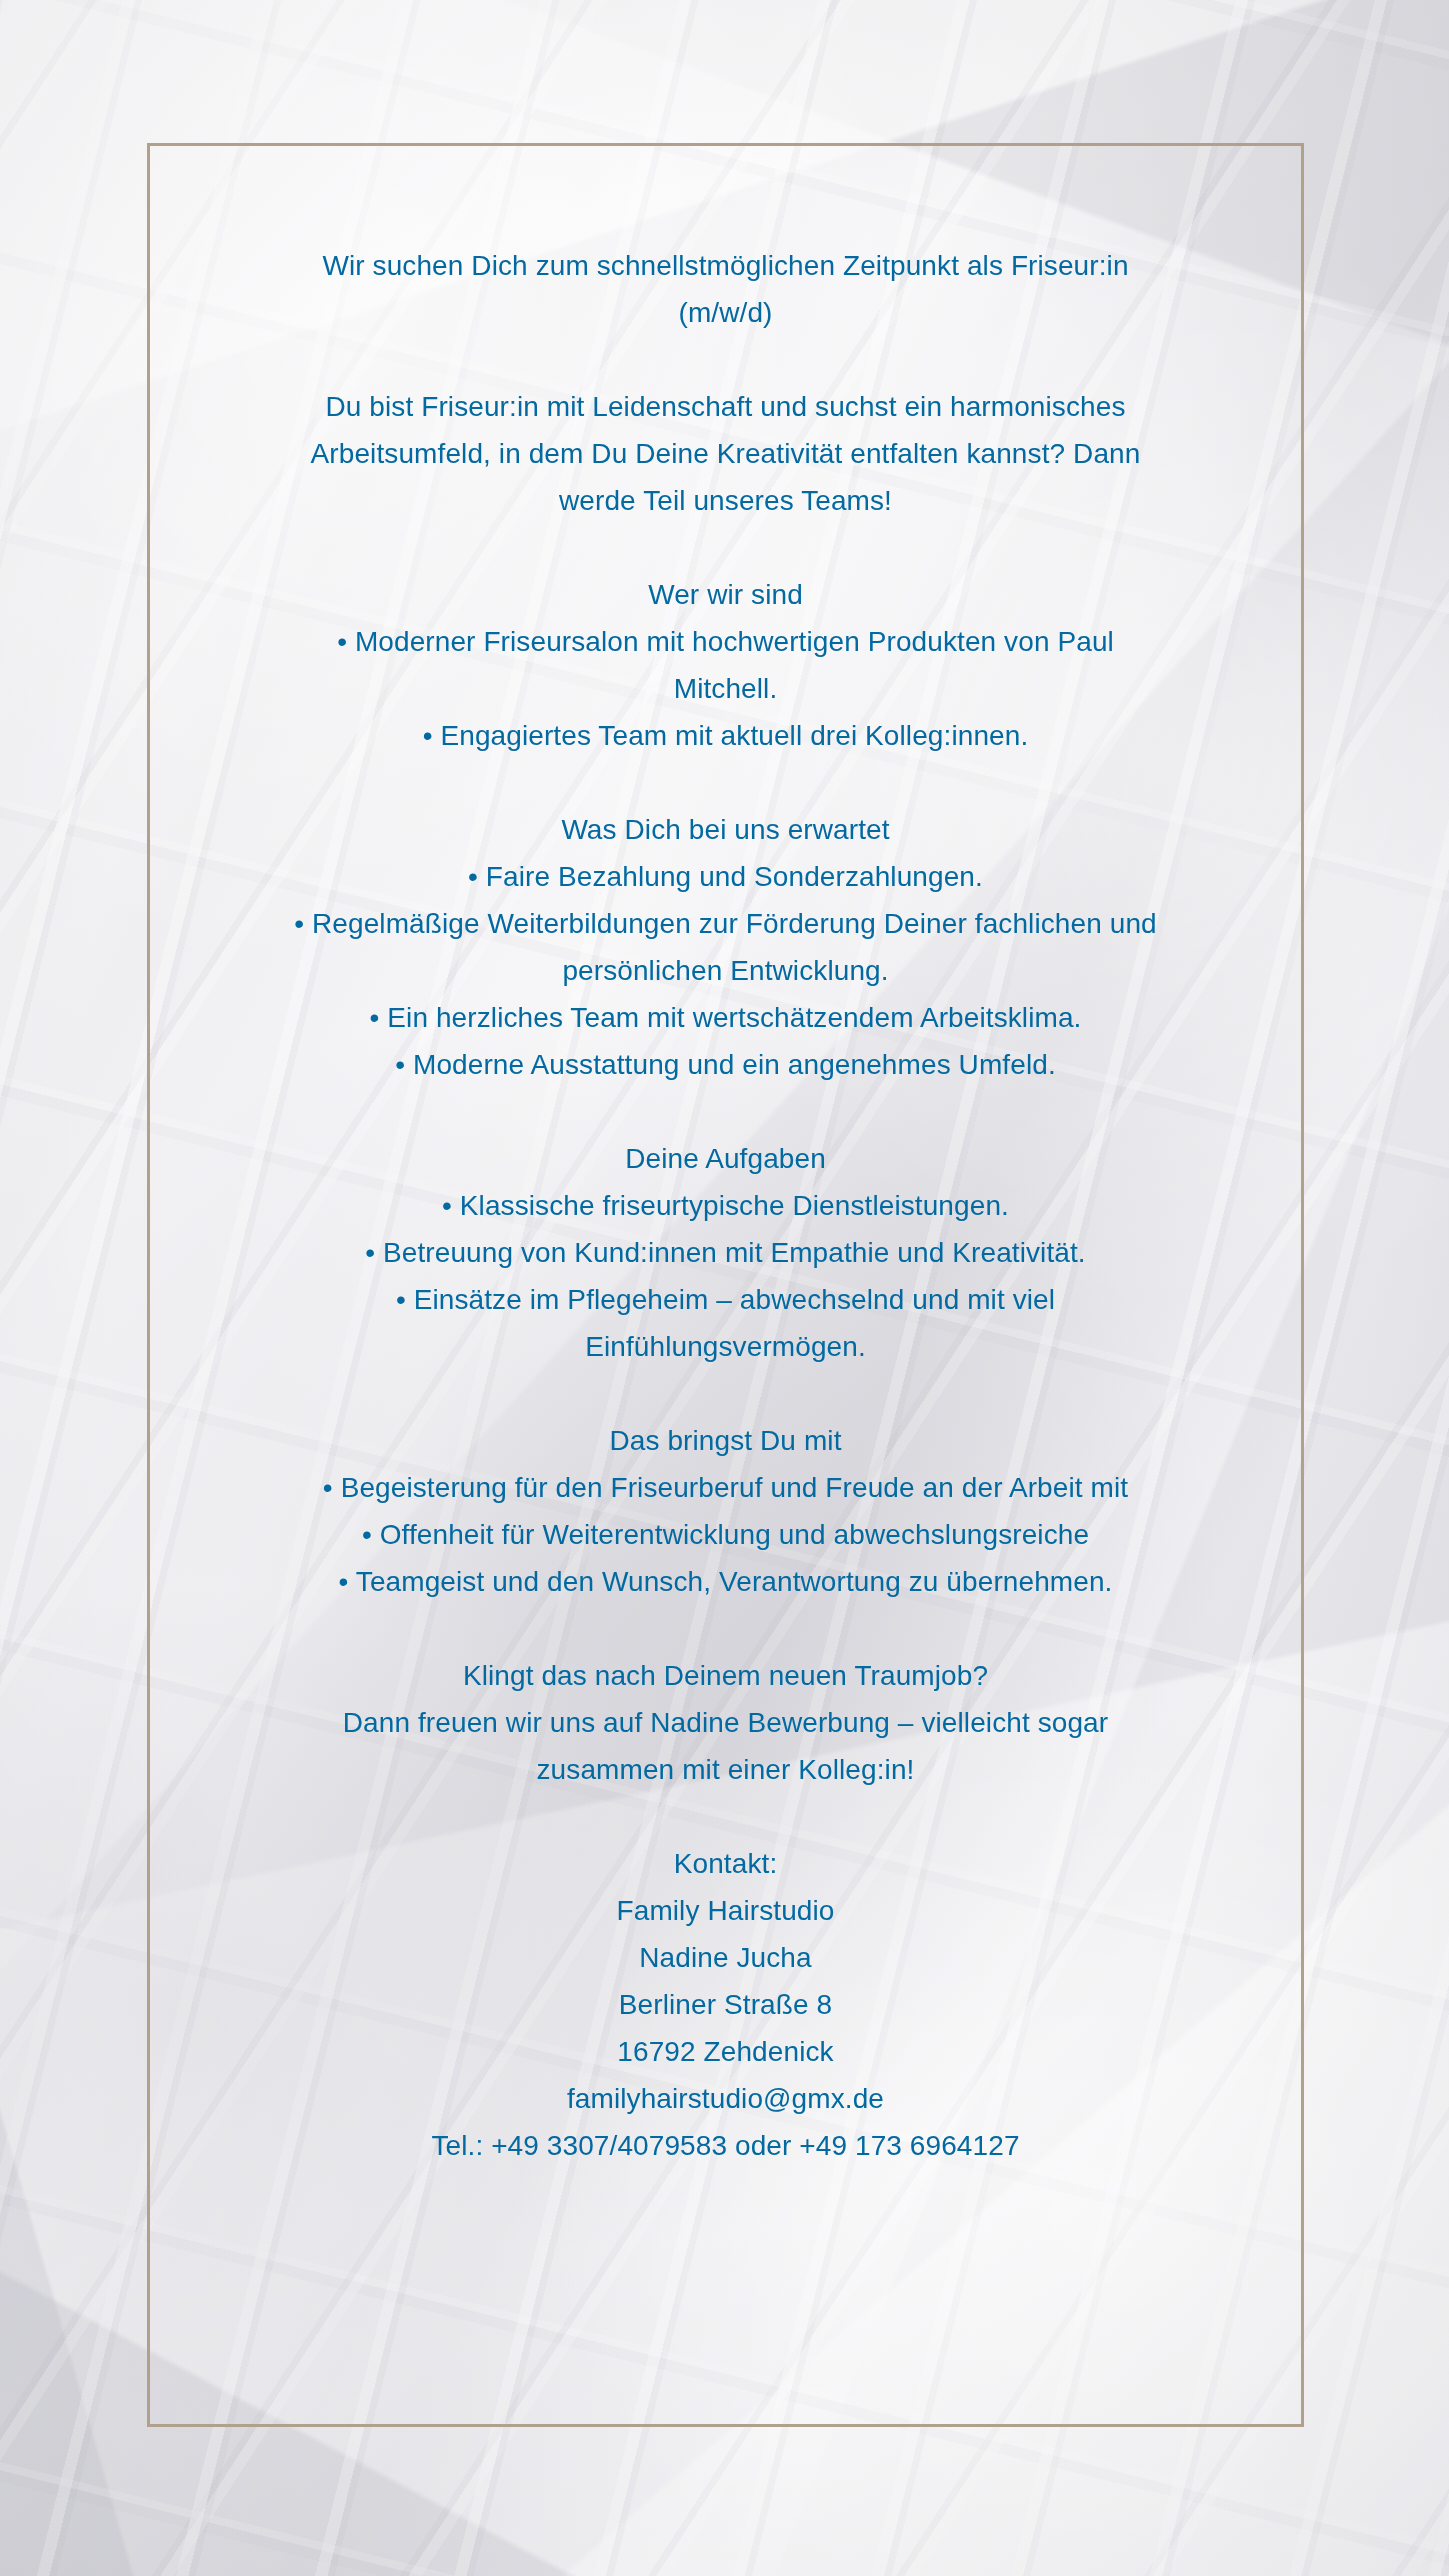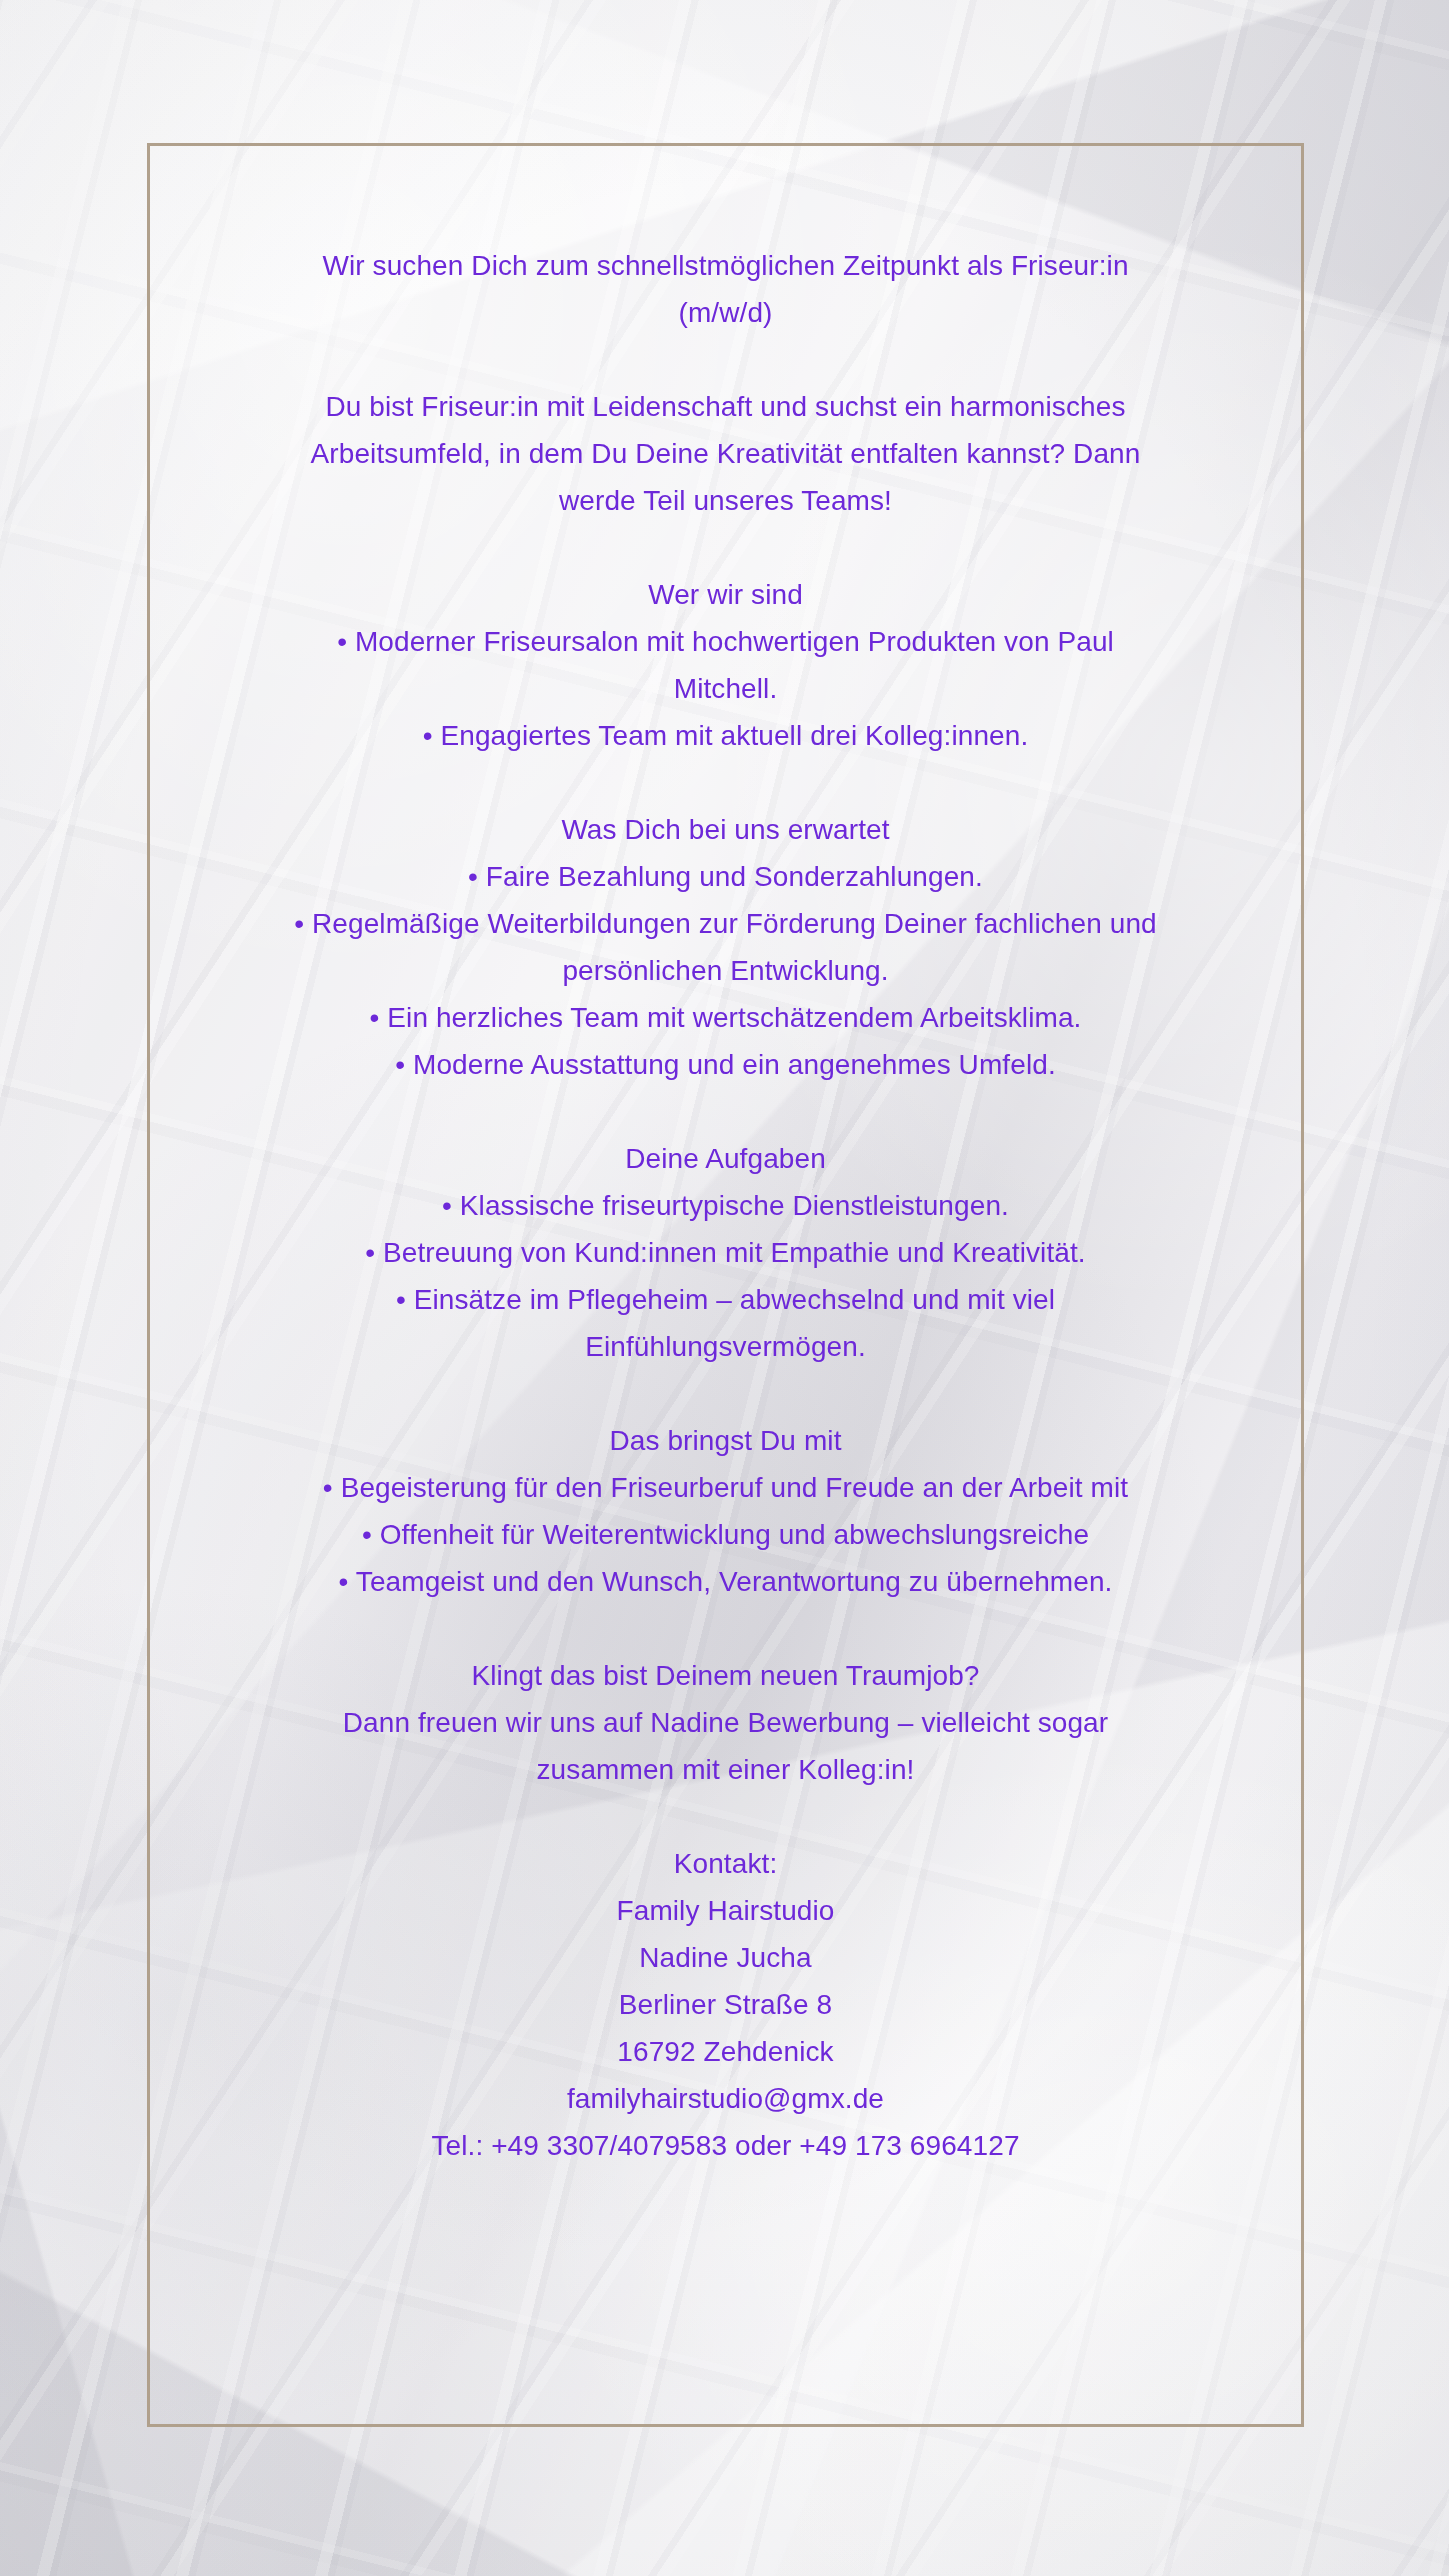--- a/index.html
+++ b/index.html
@@ -120,21 +120,21 @@
 
 <div id="poster">
   <div class="paper-base"></div>
   <div class="facets"></div>
   <div class="creases"></div>
   <div class="shade"></div>
   <div class="vignette"></div>
 
   <div class="frame" style="border-color: rgb(176, 160, 140);"></div>
 
-  <div class="content" id="content" style="color: #6d28d9;">
+  <div class="content" id="content" style="color: #0369a1;">
       <div class="block">
         <span class="line">Wir suchen Dich zum schnellstmöglichen Zeitpunkt als Friseur:in</span>
         <span class="line">(m/w/d)</span>
       </div>
       <div class="block">
         <span class="line">Du bist Friseur:in mit Leidenschaft und suchst ein harmonisches</span>
         <span class="line">Arbeitsumfeld, in dem Du Deine Kreativität entfalten kannst? Dann</span>
         <span class="line">werde Teil unseres Teams!</span>
       </div>
       <div class="block">
@@ -158,21 +158,21 @@
         <span class="line">• Einsätze im Pflegeheim – abwechselnd und mit viel</span>
         <span class="line">Einfühlungsvermögen.</span>
       </div>
       <div class="block">
         <span class="line">Das bringst Du mit</span>
         <span class="line">• Begeisterung für den Friseurberuf und Freude an der Arbeit mit</span>
         <span class="line">• Offenheit für Weiterentwicklung und abwechslungsreiche</span>
         <span class="line">• Teamgeist und den Wunsch, Verantwortung zu übernehmen.</span>
       </div>
       <div class="block">
-        <span class="line">Klingt das bist Deinem neuen Traumjob?</span>
+        <span class="line">Klingt das nach Deinem neuen Traumjob?</span>
         <span class="line">Dann freuen wir uns auf Nadine Bewerbung – vielleicht sogar</span>
         <span class="line">zusammen mit einer Kolleg:in!</span>
       </div>
       <div class="block">
         <span class="line">Kontakt:</span>
         <span class="line">Family Hairstudio</span>
         <span class="line">Nadine Jucha</span>
         <span class="line">Berliner Straße 8</span>
         <span class="line">16792 Zehdenick</span>
         <span class="line">familyhairstudio@gmx.de</span>

